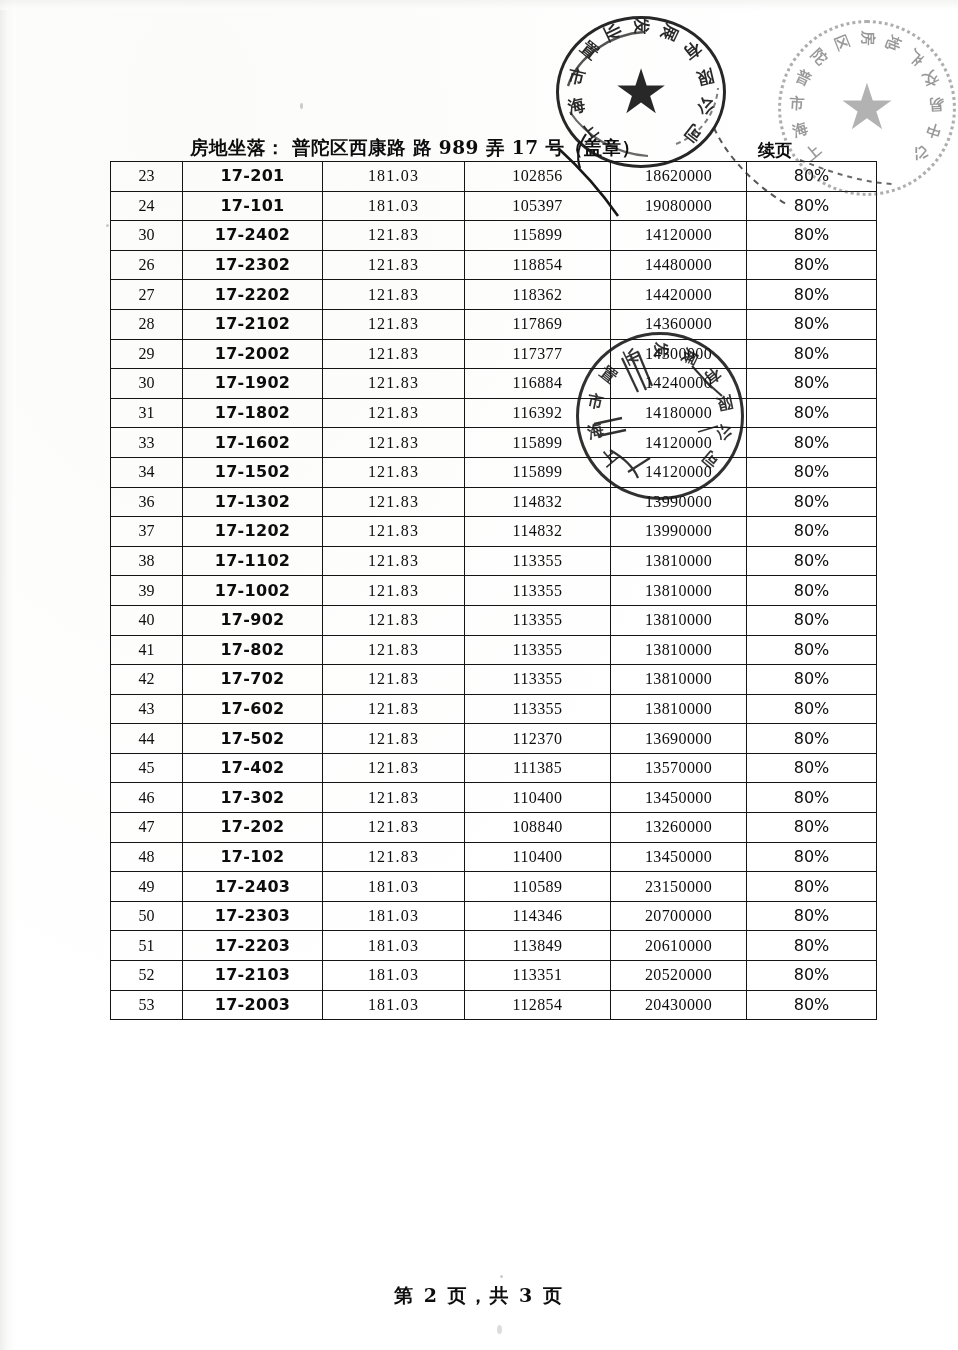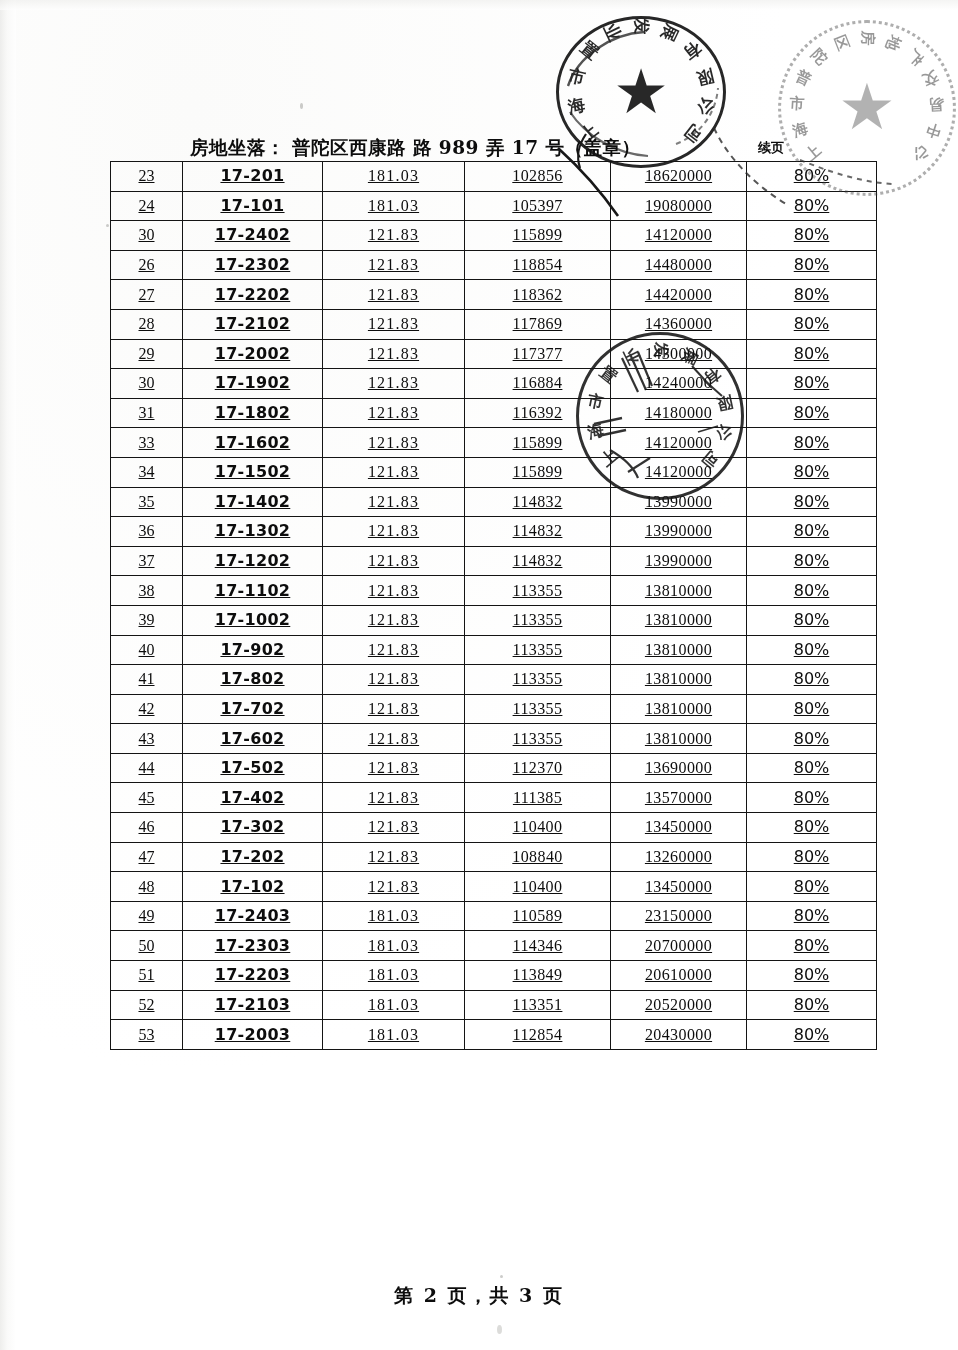--- a/index.html
+++ b/index.html
@@ -63,31 +63,30 @@
     border-bottom: 1.6px solid #111;
     padding-bottom: 3px;
     line-height: 21px;
   }
   .header-contd {
     position: absolute;
     left: 648px;
     top: 2px;
     font-family: Liberation Sans, sans-serif;
     font-weight: bold;
-    font-size: 13px;
+    font-size: 17px;
     white-space: nowrap;
   }
 
   
   .tbl-wrap {
     position: absolute;
     left: 110px;
     top: 161px;
     width: 766px;
-    text-decoration: underline;
   }
   table.ledger {
     border-collapse: collapse;
     width: 766px;
     table-layout: fixed;
   }
   table.ledger td {
     border: 1.35px solid #141414;
     height: 28.6px;
     text-align: center;
@@ -304,28 +303,20 @@
           <td class="price">115899</td>
           <td class="total">14120000</td>
           <td class="pct">80%</td>
         </tr>
         <tr>
           <td class="idx">34</td>
           <td class="unit">17-1502</td>
           <td class="area">121.83</td>
           <td class="price">115899</td>
           <td class="total">14120000</td>
-          <td class="pct">80%</td>
-        </tr>
-        <tr>
-          <td class="idx">35</td>
-          <td class="unit">17-1402</td>
-          <td class="area">121.83</td>
-          <td class="price">114832</td>
-          <td class="total">13990000</td>
           <td class="pct">80%</td>
         </tr>
         <tr>
           <td class="idx">36</td>
           <td class="unit">17-1302</td>
           <td class="area">121.83</td>
           <td class="price">114832</td>
           <td class="total">13990000</td>
           <td class="pct">80%</td>
         </tr>

